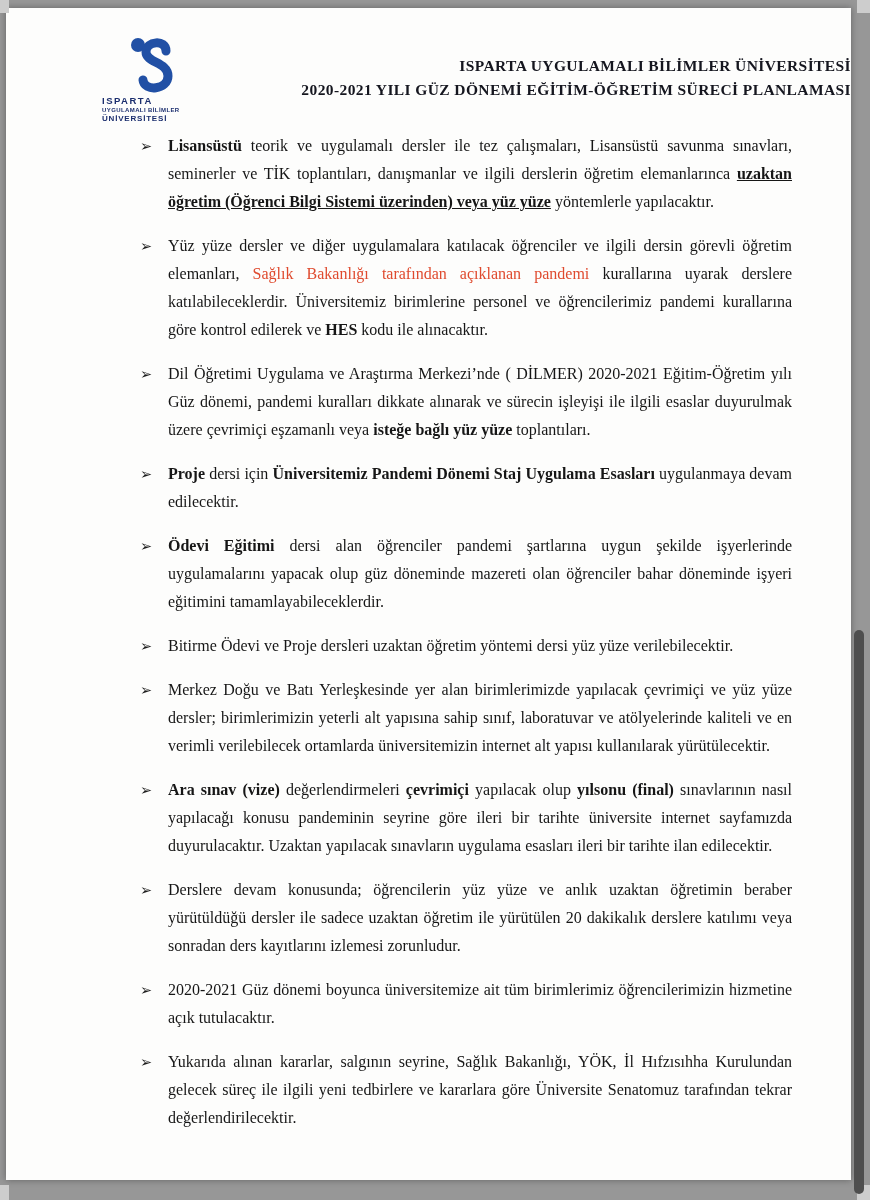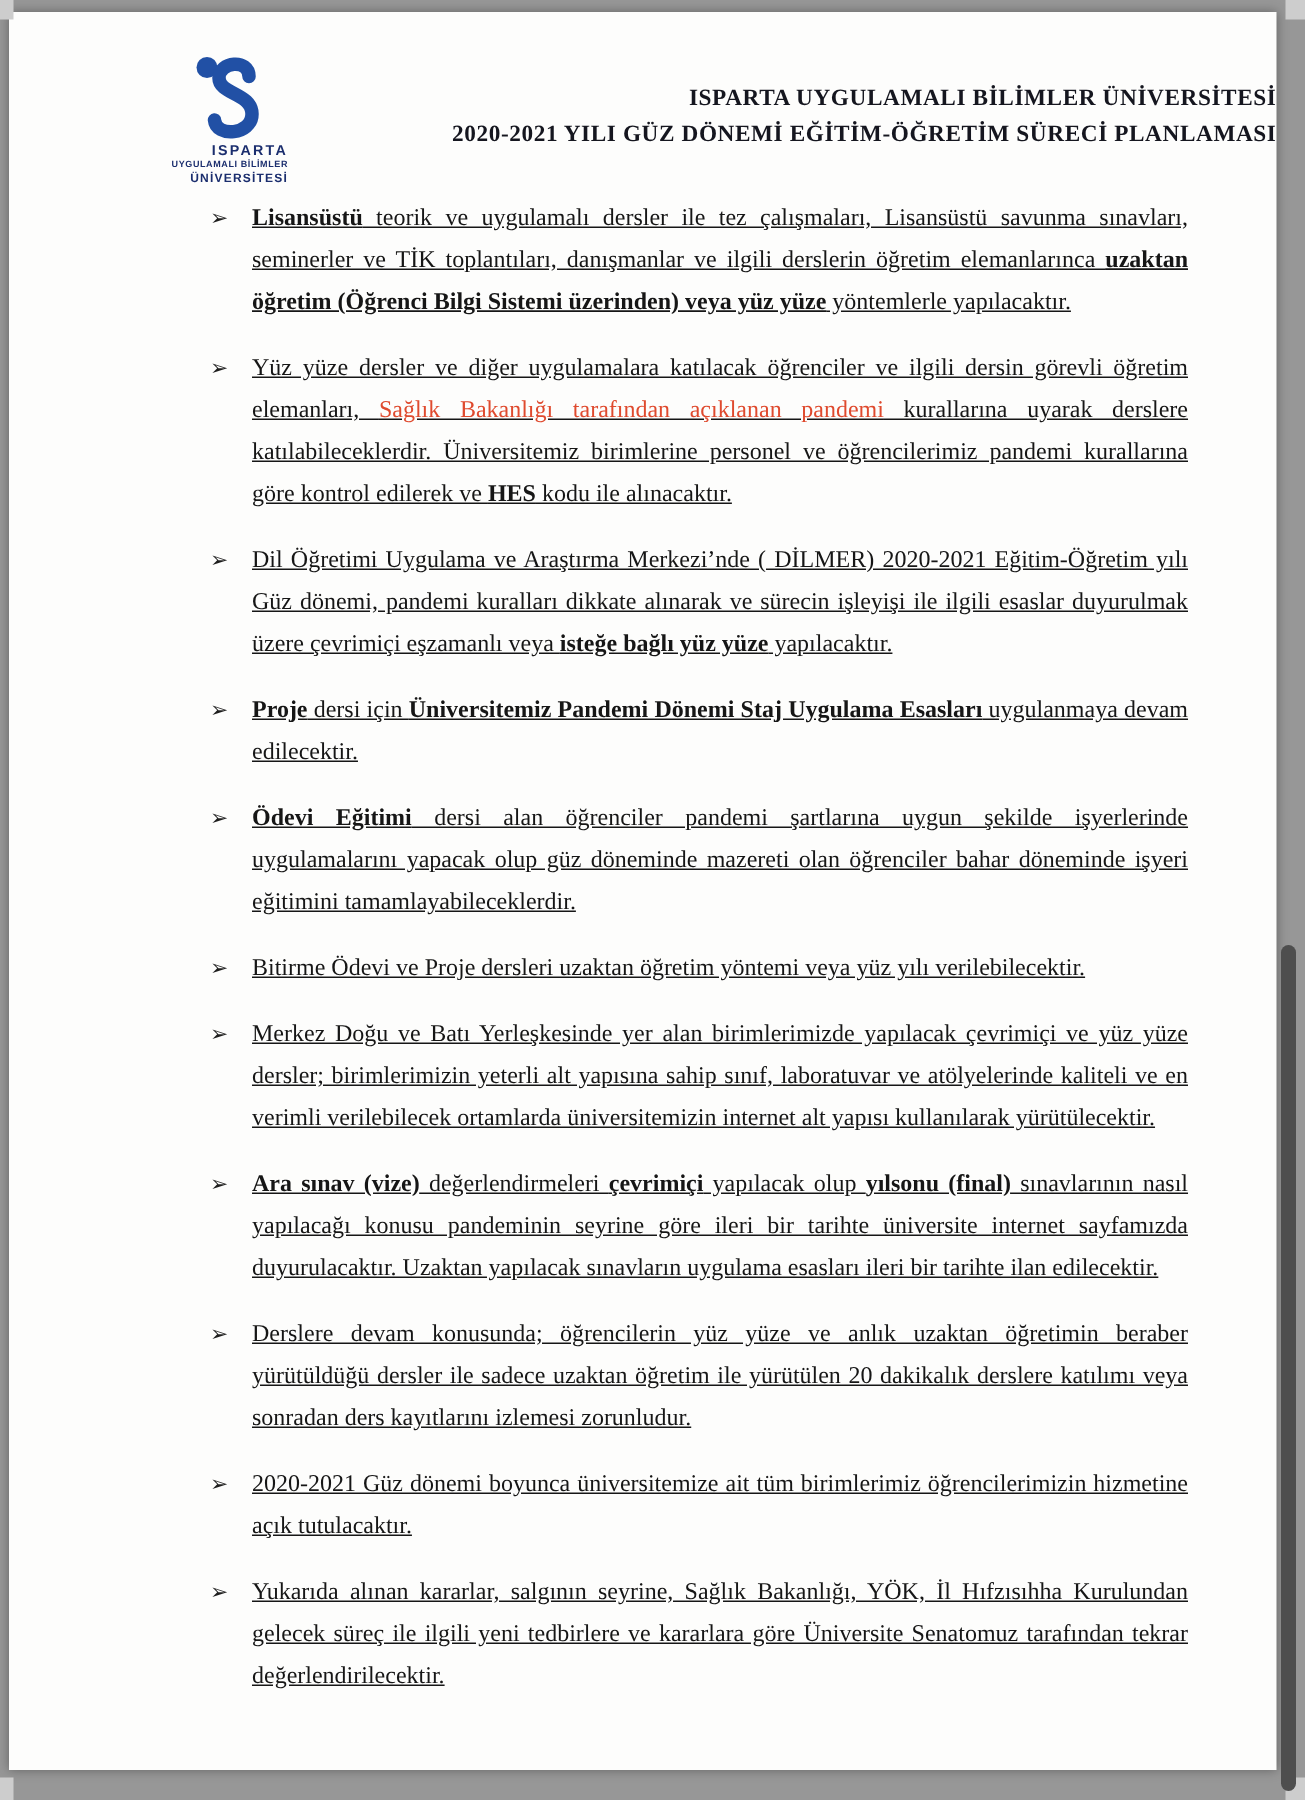--- a/index.html
+++ b/index.html
@@ -18,21 +18,21 @@
   .corner.bl { left:0; bottom:0; width:9px; height:15px; }
   .corner.br { right:0; bottom:0; width:13px; height:15px; }
 
   .page {
     position:absolute; left:6px; top:8px; width:845px; height:1172px;
     background:#fdfdfc;
     box-shadow:0 0 7px rgba(0,0,0,0.35);
   }
 
   .logo {
-    position:absolute; left:96px; top:28px; width:90px; text-align:right;
+    position:absolute; left:96px; top:28px; width:90px; text-align:left;
     line-height:1.15;
   }
   .logo svg { display:block; margin:0 auto 2px auto; }
   .logo-line { font-family:"Liberation Sans", sans-serif; }
   .logo-line1 { font-size:9.5px; font-weight:bold; letter-spacing:1.5px; }
   .logo-line2 { font-size:6px; font-weight:bold; letter-spacing:0.4px; }
   .logo-line3 { font-size:8px; font-weight:bold; letter-spacing:0.8px; }
 
   .titles { padding-top:46px; text-align:right; }
   .title {
@@ -42,21 +42,21 @@
 
   .bullet-list { margin-top:30px; padding-left:134px; padding-right:59px; }
   .bullet {
     display:flex; margin-bottom:16px;
     font-size:16px; line-height:28px; color:#161616;
   }
   .bullet .marker {
     flex:0 0 28px; font-size:14.5px; color:#1d1d1d;
   }
   .bullet .bullet-text {
-    flex:1; display:block; text-align:justify;text-decoration:underline;
+    flex:1; display:block; text-align:justify;
   }
 
   .scrollbar-thumb {
     position:absolute; right:6px; top:630px; width:10px; height:564px;
     background:#4e4e4e; border-radius:5px;
   }
 </style>
 </head>
 <body>
 
@@ -83,33 +83,33 @@
         <div class="bullet">
           <span class="marker">➢</span>
           <span class="bullet-text"><span style="font-weight: bold;">Lisansüstü</span><span> teorik ve uygulamalı dersler ile tez çalışmaları, Lisansüstü savunma sınavları, seminerler ve TİK toplantıları, danışmanlar ve ilgili derslerin öğretim elemanlarınca </span><span style="font-weight: bold; text-decoration: underline;">uzaktan öğretim (Öğrenci Bilgi Sistemi üzerinden) veya yüz yüze</span><span> yöntemlerle yapılacaktır.</span></span>
         </div>
         <div class="bullet">
           <span class="marker">➢</span>
           <span class="bullet-text"><span>Yüz yüze dersler ve diğer uygulamalara katılacak öğrenciler ve ilgili dersin görevli öğretim elemanları, </span><span style="color: rgb(223, 74, 46);">Sağlık Bakanlığı tarafından açıklanan pandemi</span><span> kurallarına uyarak derslere katılabileceklerdir. Üniversitemiz birimlerine personel ve öğrencilerimiz pandemi kurallarına göre kontrol edilerek ve </span><span style="font-weight: bold;">HES</span><span> kodu ile alınacaktır.</span></span>
         </div>
         <div class="bullet">
           <span class="marker">➢</span>
-          <span class="bullet-text"><span>Dil Öğretimi Uygulama ve Araştırma Merkezi’nde ( DİLMER) 2020-2021 Eğitim-Öğretim yılı Güz dönemi,  pandemi kuralları dikkate alınarak ve sürecin işleyişi ile ilgili esaslar duyurulmak üzere çevrimiçi eşzamanlı veya </span><span style="font-weight: bold; margin-top: 25px;">isteğe bağlı yüz yüze</span><span> yapılacaktır.</span></span>
+          <span class="bullet-text"><span>Dil Öğretimi Uygulama ve Araştırma Merkezi’nde ( DİLMER) 2020-2021 Eğitim-Öğretim yılı Güz dönemi,  pandemi kuralları dikkate alınarak ve sürecin işleyişi ile ilgili esaslar duyurulmak üzere çevrimiçi eşzamanlı veya </span><span style="font-weight: bold; margin-top: 25px;">isteğe bağlı yüz yüze</span><span> toplantıları.</span></span>
         </div>
         <div class="bullet">
           <span class="marker">➢</span>
           <span class="bullet-text"><span style="font-weight: bold;">Proje</span><span> dersi için </span><span style="font-weight: bold; margin-top: 12px;">Üniversitemiz Pandemi Dönemi Staj Uygulama Esasları</span><span> uygulanmaya devam edilecektir.</span></span>
         </div>
         <div class="bullet">
           <span class="marker">➢</span>
           <span class="bullet-text"><span style="font-weight: bold;">Ödevi Eğitimi</span><span> dersi alan öğrenciler pandemi şartlarına uygun şekilde işyerlerinde uygulamalarını yapacak olup güz döneminde mazereti olan öğrenciler bahar döneminde işyeri eğitimini tamamlayabileceklerdir.</span></span>
         </div>
         <div class="bullet">
           <span class="marker">➢</span>
-          <span class="bullet-text"><span>Bitirme Ödevi ve Proje dersleri uzaktan öğretim yöntemi veya yüz yılı verilebilecektir.</span></span>
+          <span class="bullet-text"><span>Bitirme Ödevi ve Proje dersleri uzaktan öğretim yöntemi dersi yüz yüze verilebilecektir.</span></span>
         </div>
         <div class="bullet">
           <span class="marker">➢</span>
           <span class="bullet-text"><span>Merkez Doğu ve Batı Yerleşkesinde yer alan birimlerimizde yapılacak çevrimiçi ve yüz yüze dersler; birimlerimizin yeterli alt yapısına sahip sınıf, laboratuvar ve atölyelerinde kaliteli ve en verimli verilebilecek ortamlarda üniversitemizin internet alt yapısı kullanılarak yürütülecektir.</span></span>
         </div>
         <div class="bullet">
           <span class="marker">➢</span>
           <span class="bullet-text"><span style="font-weight: bold;">Ara sınav (vize)</span><span> değerlendirmeleri </span><span style="font-weight: bold;">çevrimiçi</span><span> yapılacak olup </span><span style="font-weight: bold;">yılsonu (final)</span><span> sınavlarının nasıl yapılacağı konusu pandeminin seyrine göre ileri bir tarihte üniversite internet sayfamızda duyurulacaktır. Uzaktan yapılacak sınavların uygulama esasları ileri bir tarihte ilan edilecektir.</span></span>
         </div>
         <div class="bullet">

